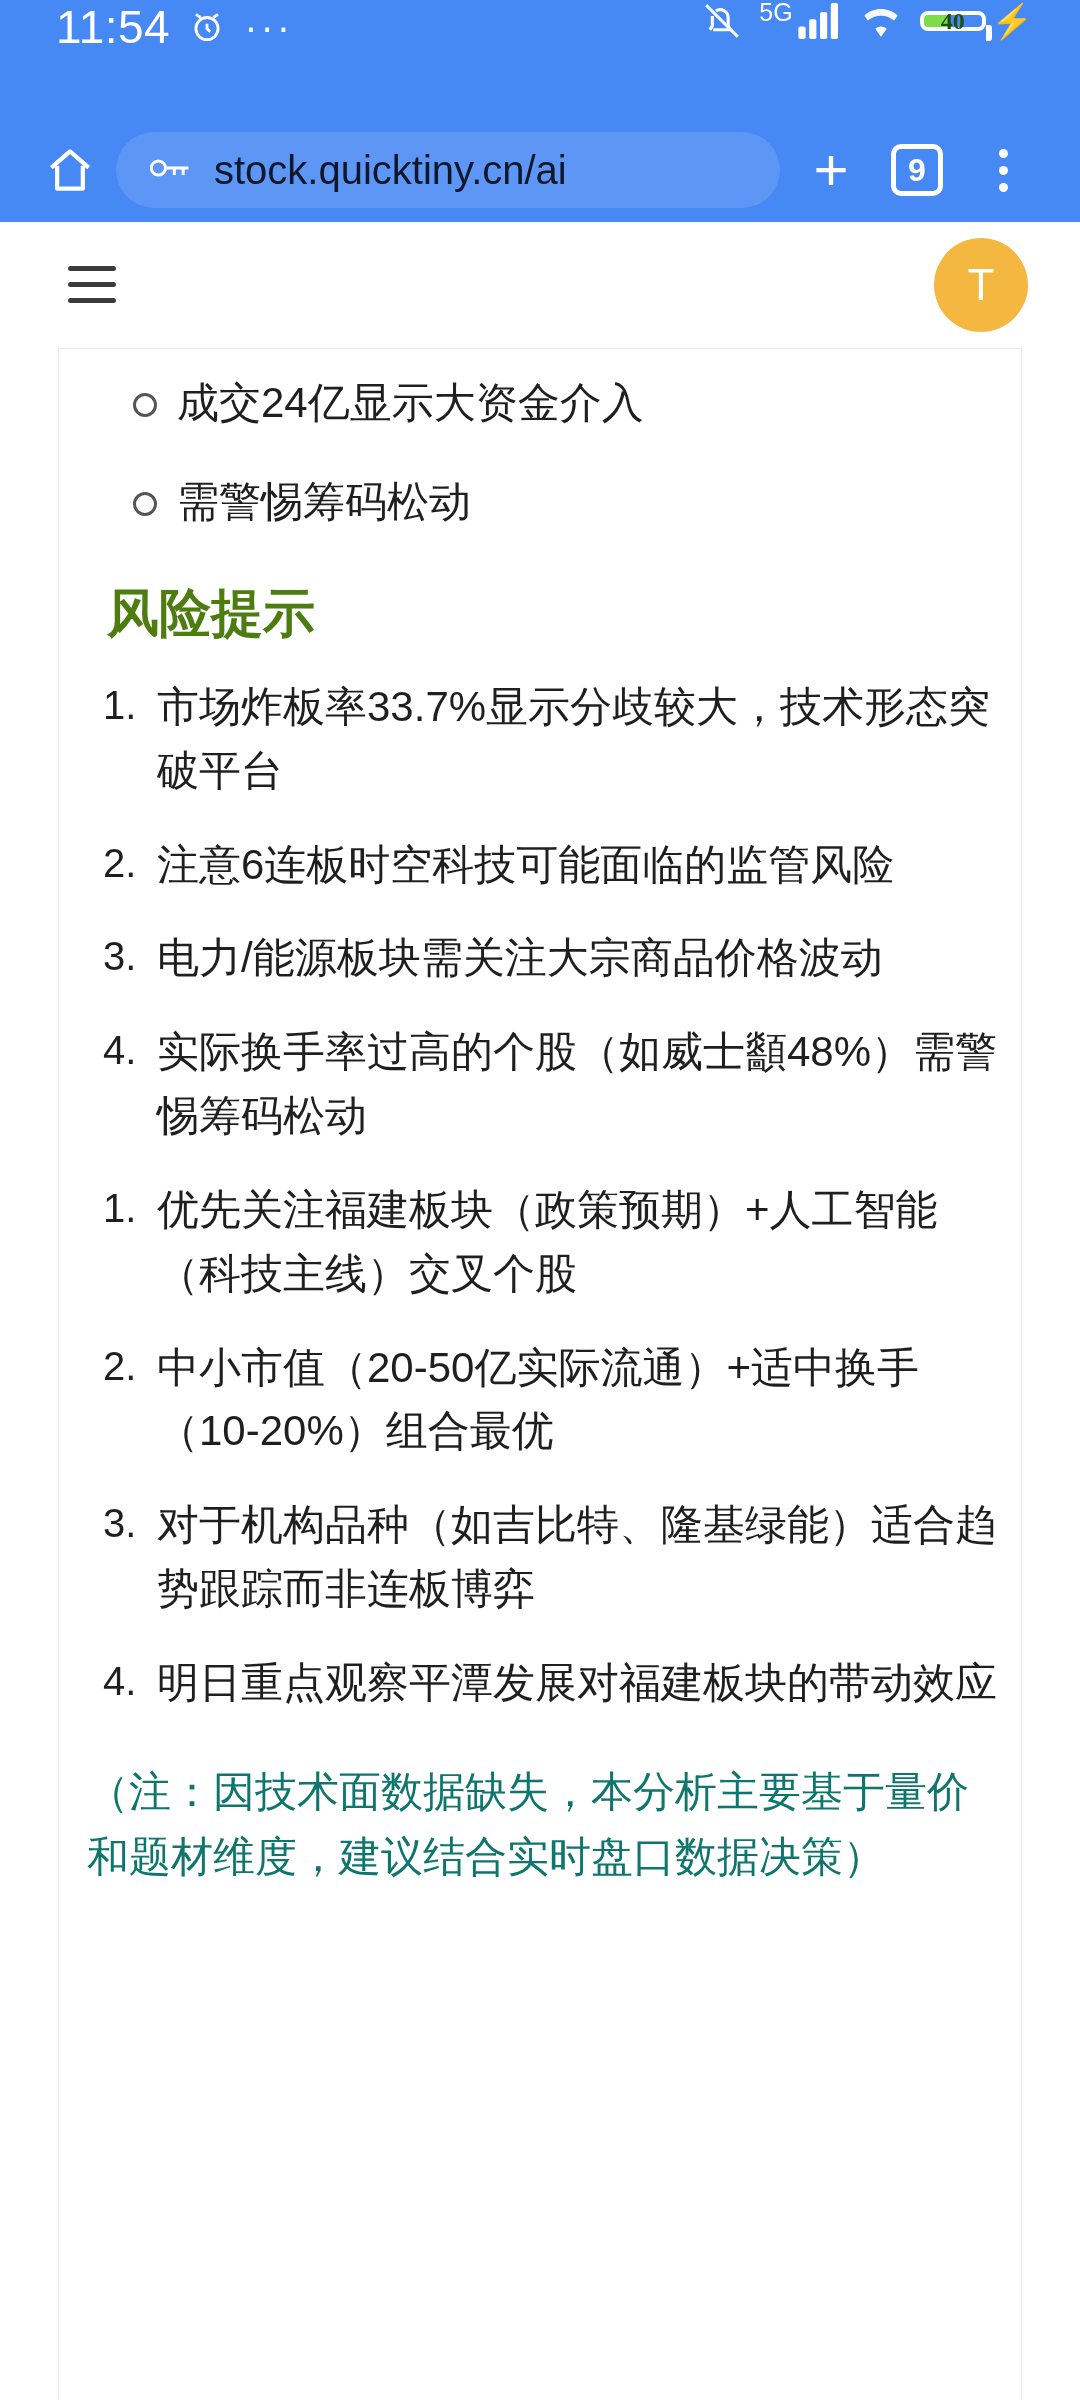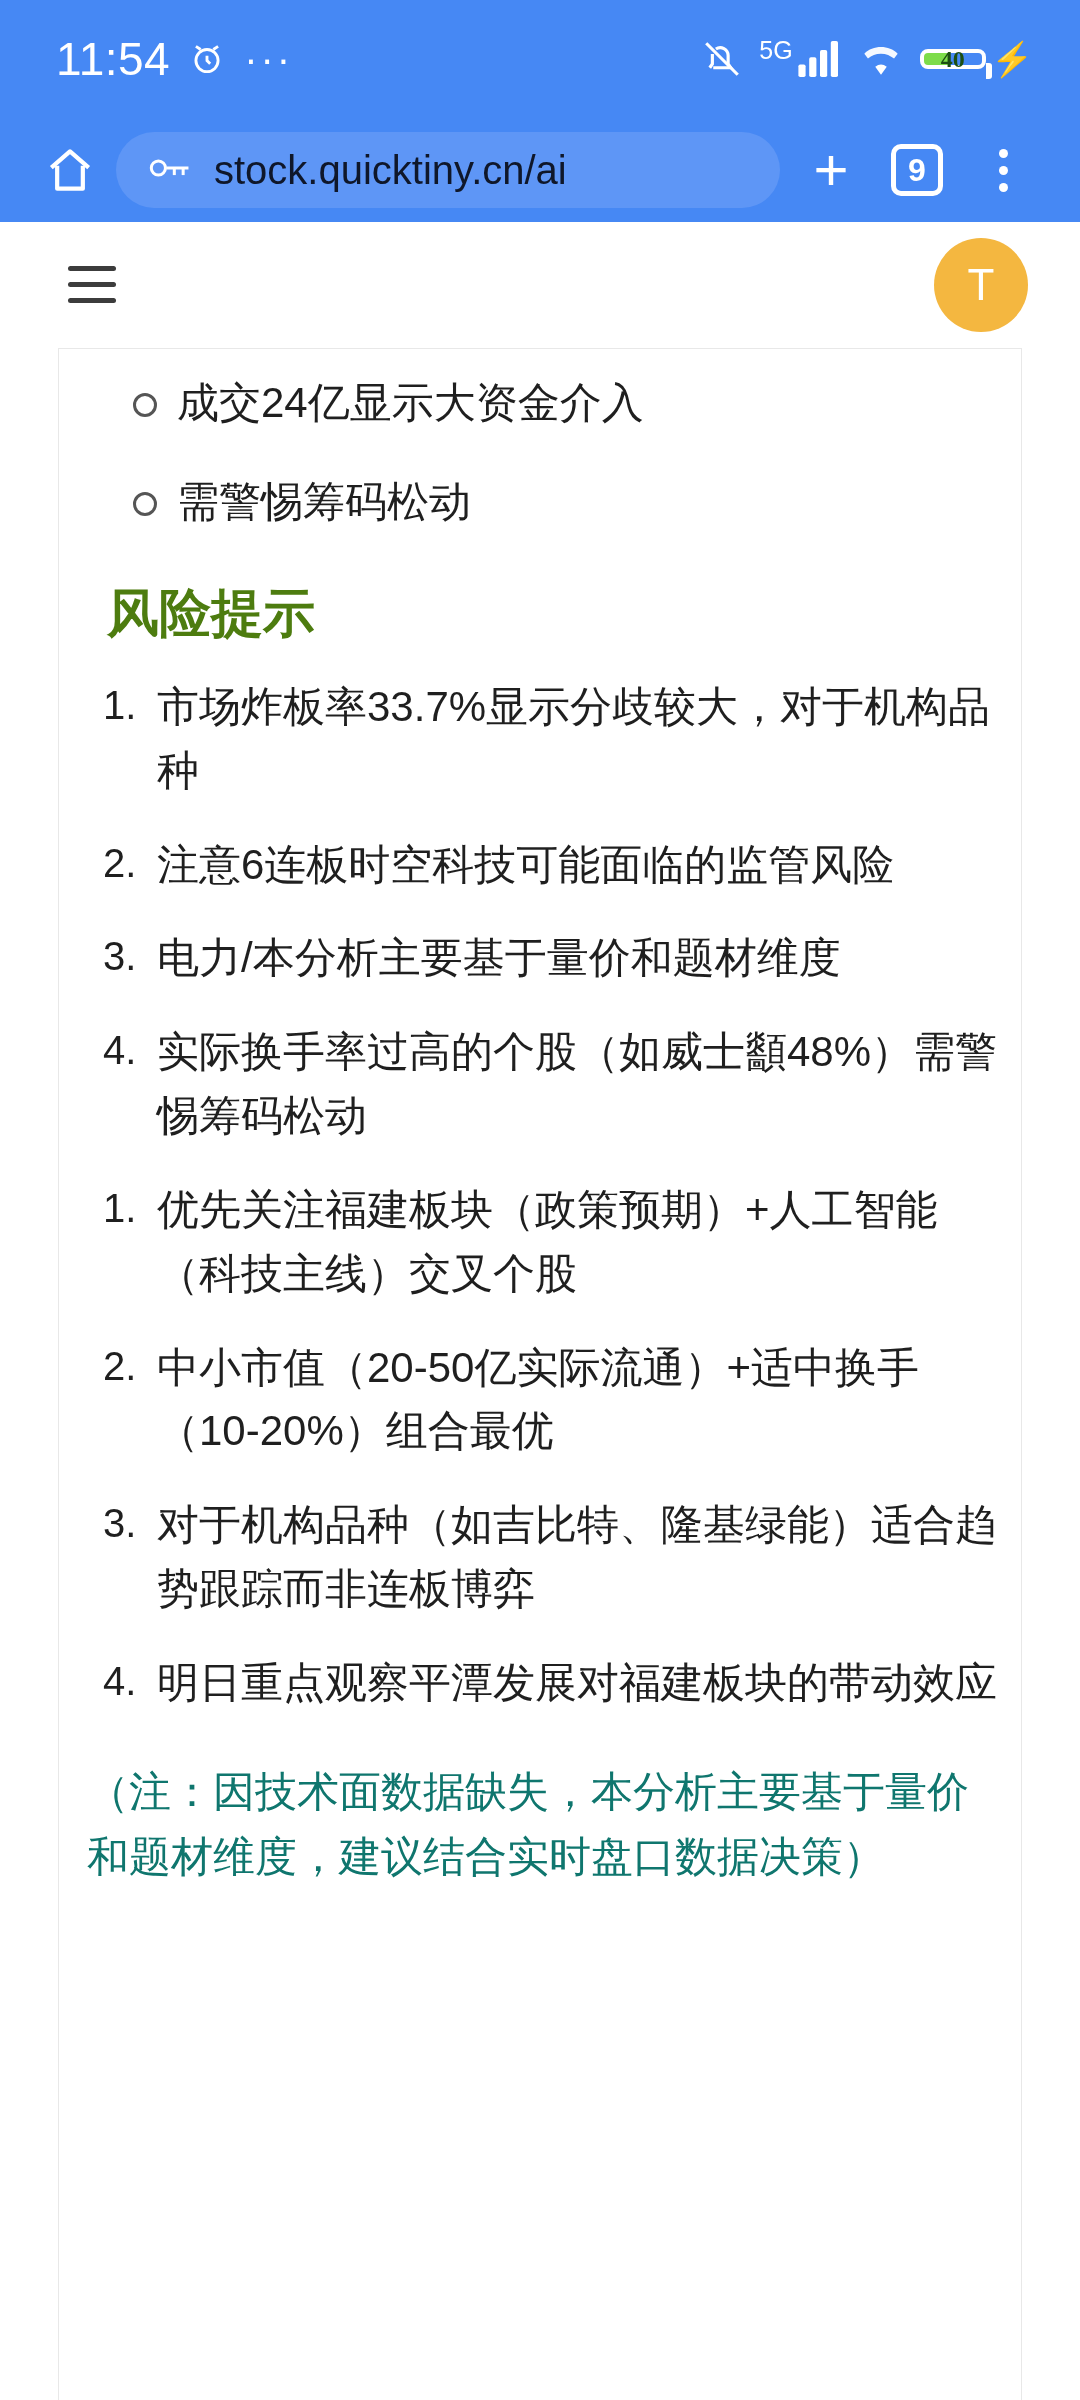--- a/index.html
+++ b/index.html
@@ -15,21 +15,21 @@
     width: 1080px;
     height: 2400px;
     background: #fff;
   }
 
   
   .statusbar {
     height: 118px;
     background: #4688f4;
     display: flex;
-    align-items: center;
+    align-items: flex-start;
     justify-content: space-between;
     padding: 0 46px 0 56px;
     color: #ffffff;
   }
   .sb-left {
     display: flex;
     align-items: center;
     gap: 18px;
   }
   .sb-clock {
@@ -329,23 +329,23 @@
     <div class="card">
       <div class="card-inner">
 
         <ul class="bul">
           <li>成交24亿显示大资金介入</li>
           <li>需警惕筹码松动</li>
         </ul>
 
         <h3 class="sec">风险提示</h3>
         <ol class="num">
-          <li>市场炸板率33.7%显示分歧较大，对于机构品种</li>
+          <li>市场炸板率33.7%显示分歧较大，技术形态突破平台</li>
           <li>注意6连板时空科技可能面临的监管风险</li>
-          <li>电力/本分析主要基于量价和题材维度</li>
+          <li>电力/能源板块需关注大宗商品价格波动</li>
           <li>实际换手率过高的个股（如威士顲48%）需警惕筹码松动</li>
         </ol>
 
         <ol class="num">
           <li>优先关注福建板块（政策预期）+人工智能（科技主线）交叉个股</li>
           <li>中小市值（20-50亿实际流通）+适中换手（10-20%）组合最优</li>
           <li>对于机构品种（如吉比特、隆基绿能）适合趋势跟踪而非连板博弈</li>
           <li>明日重点观察平潭发展对福建板块的带动效应</li>
         </ol>
 

